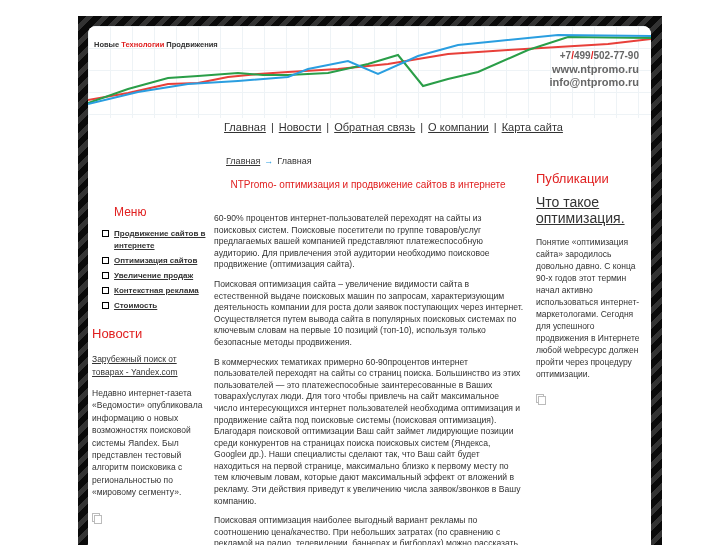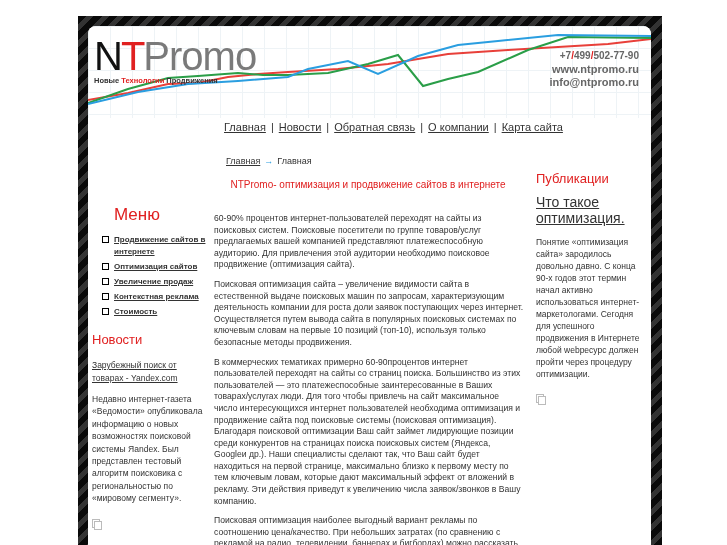--- a/index.html
+++ b/index.html
@@ -37,21 +37,21 @@
     .nav { position: absolute; left: 224px; top: 121px; font-size: 11px; color: #333; white-space: nowrap; }
     .nav a { color: #333; text-decoration: underline; }
     .nav .sep { margin: 0 5px; }
     .breadcrumb { position: absolute; left: 226px; top: 156px; font-size: 9px; color: #333; }
     .breadcrumb a { color: #333; text-decoration: underline; }
     .breadcrumb .arrow { color: #2a9ee0; margin: 0 4px; }
     .page-title { position: absolute; left: 214px; top: 175px; width: 308px; text-align: center; color: #e02020; font-size: 10px; line-height: 19px; }
     .content { position: absolute; left: 214px; top: 213px; width: 310px; font-size: 8.6px; line-height: 11.6px; color: #333; }
     .content p { margin: 0 0 8px 0; }
     .left-col { position: absolute; left: 92px; top: 205px; width: 115px; }
-    .menu-title { color: #e02020; font-size: 17px; margin-left: 22px; margin-bottom: 9px; }
+    .menu-title { color: #e02020; font-size: 12px; margin-left: 22px; margin-bottom: 9px; }
     .menu-list { list-style: none; margin: 0; padding: 0; }
     .menu-list li { position: relative; padding-left: 22px; font-size: 8px; font-weight: bold; line-height: 12px; margin-bottom: 3px; }
     .menu-list li .box { position: absolute; left: 10px; top: 2px; width: 5px; height: 5px; border: 1px solid #000; }
     .menu-list li a { color: #333; }
     .news-title { color: #e02020; font-size: 13px; margin-top: 14px; margin-bottom: 12px; }
     .news-link { font-size: 8.5px; line-height: 13px; color: #333; text-decoration: underline; display: block; margin-bottom: 8px; }
     .news-text { font-size: 8.5px; line-height: 12.4px; color: #333; }
     .copy-icon { width: 8px; height: 9px; position: relative; margin-top: 14px; }
     .copy-icon::before, .copy-icon::after { content: ""; position: absolute; width: 6px; height: 7px; border: 1px solid #bbb; background: #fff; }
     .copy-icon::before { left: 0; top: 0; }
@@ -67,23 +67,20 @@
 <div class="frame"></div>
 <div class="frame-inner"></div>
 
 <div class="header">
   <svg class="chart-svg" width="563" height="92" viewBox="0 0 563 92">
     <polyline fill="none" stroke="#e8403a" stroke-width="2" points="0,74 40,67 80,58 110,57 140,51 170,48 200,46 250,43 300,38 330,33 360,28 390,26 420,24 470,21 520,18 563,13"></polyline>
     <polyline fill="none" stroke="#2a9e48" stroke-width="2" points="0,77 40,63 80,52 110,50 150,47 175,49 200,49 240,47 280,38 310,29 335,60 360,53 390,46 440,24 480,11 563,12"></polyline>
     <polyline fill="none" stroke="#2a9ee0" stroke-width="2" points="0,78 50,66 100,58 150,55 200,51 220,43 260,35 290,48 330,30 370,19 410,15 470,9 563,10"></polyline>
   </svg>
   <div class="logo">
-    <div class="logo-main">
-      <span class="logo-n">N</span><span class="logo-t">T</span><span class="logo-promo">Promo</span>
-    </div>
     <div class="logo-tag">
       <span>Новые </span><span class="red">Технологии</span><span> Продвижения</span>
     </div>
   </div>
   <div class="contacts">
     <div class="phone">
       <span>+7</span><span class="slash">/</span><span>499</span><span class="slash">/</span><span>502-77-90</span>
     </div>
     <div class="site">www.ntpromo.ru</div>
     <div class="email">info@ntpromo.ru</div>

